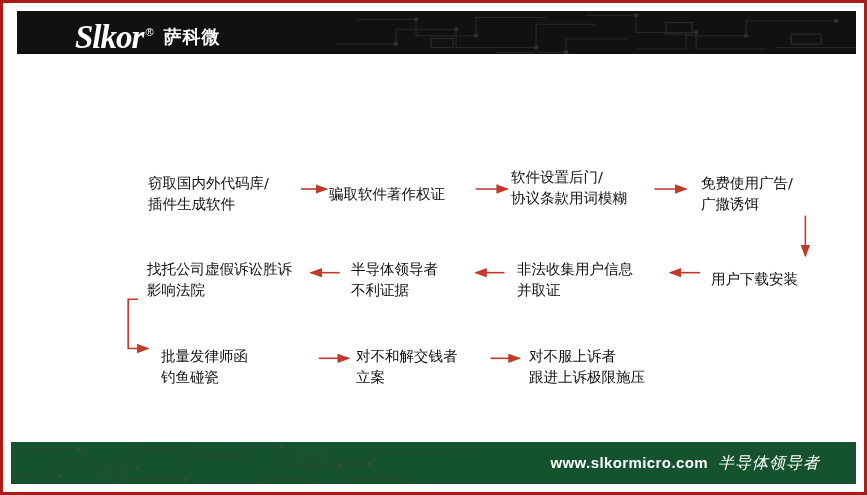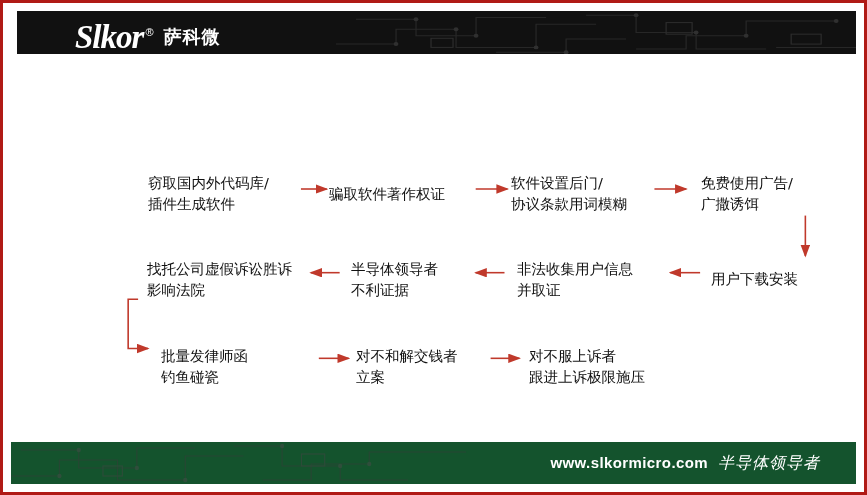--- a/index.html
+++ b/index.html
@@ -220,21 +220,21 @@
           <path d="M128 240 L118 240 L118 290 L138 290"></path>
 
           <line x1="310" y1="300" x2="340" y2="300"></line>
           <line x1="483" y1="300" x2="512" y2="300"></line>
         </g>
       </svg>
 
       <div class="node" style="left:137px; top:110px; width:160px;">窃取国内外代码库/
 插件生成软件</div>
       <div class="node" style="left:318px; top:121px; width:150px;">骗取软件著作权证</div>
-      <div class="node" style="left:500px; top:110px; width:160px;">软件设置后门/
+      <div class="node" style="left:500px; top:104px; width:160px;">软件设置后门/
 协议条款用词模糊</div>
       <div class="node" style="left:690px; top:110px; width:150px;">免费使用广告/
 广撒诱饵</div>
 
       <div class="node" style="left:700px; top:206px; width:140px;">用户下载安装</div>
       <div class="node" style="left:506px; top:196px; width:160px;">非法收集用户信息
 并取证</div>
       <div class="node" style="left:340px; top:196px; width:150px;">半导体领导者
 不利证据</div>
       <div class="node" style="left:136px; top:196px; width:180px;">找托公司虚假诉讼胜诉

